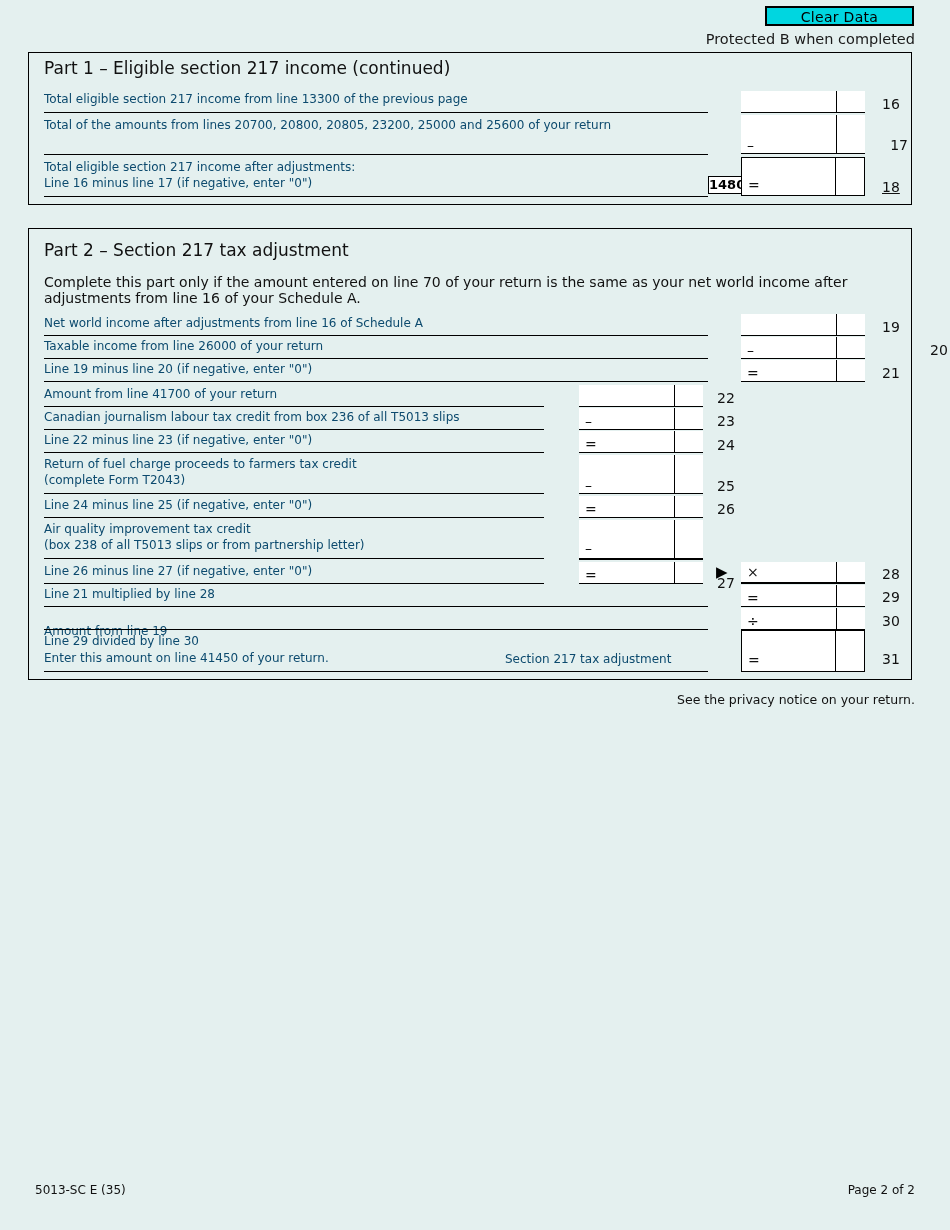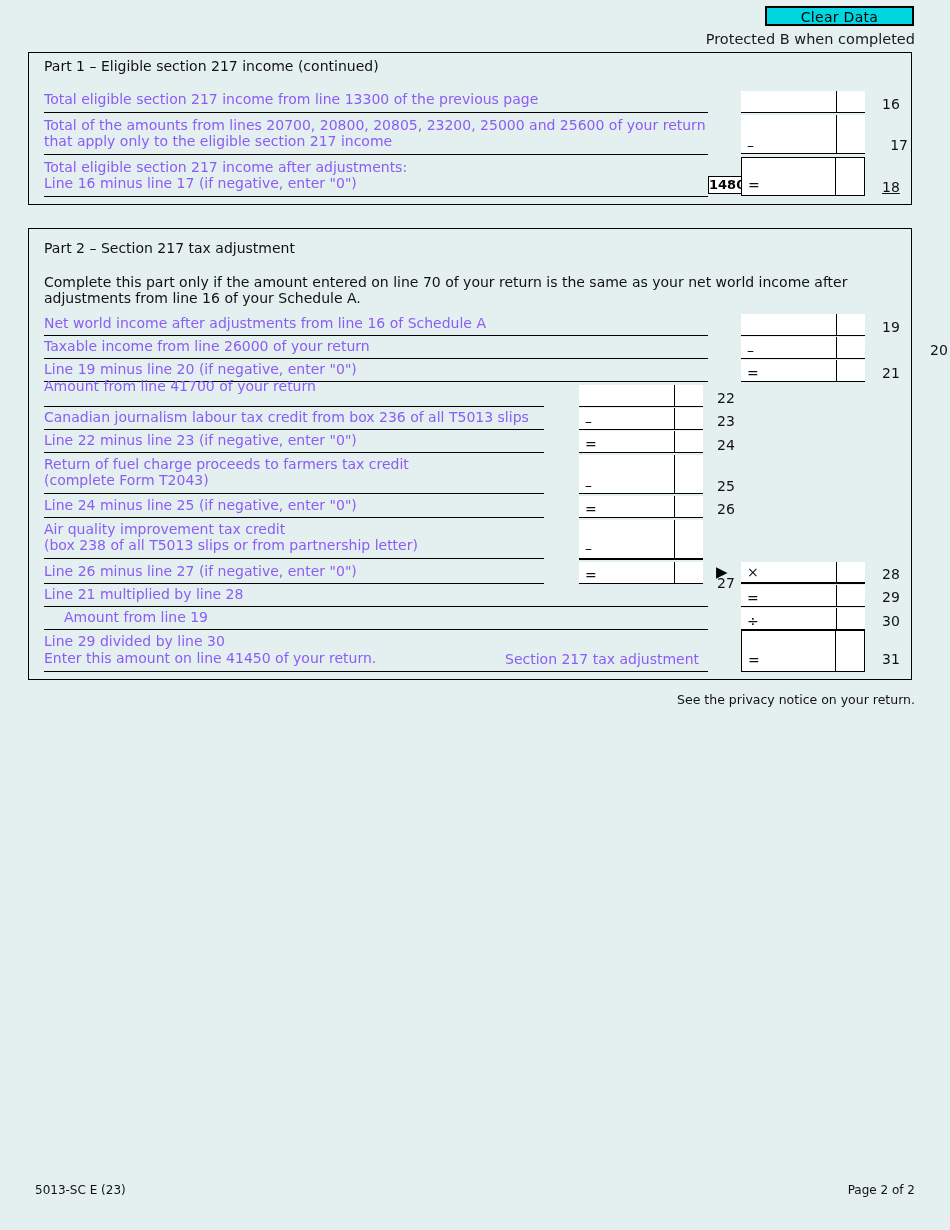--- a/index.html
+++ b/index.html
@@ -29,29 +29,29 @@
   
   .part{
     position:absolute;left:28px;width:884px;
     border:1px solid #000;box-sizing:border-box;
     background:#e4f0ef;
   }
   #part1{top:52px;height:153px;}
   #part2{top:228px;height:452px;}
 
   .part-title{
-    position:absolute;font-size:14px;color:#111;white-space:nowrap;
+    position:absolute;font-size:17px;color:#111;white-space:nowrap;
   }
   .intro{
     position:absolute;font-size:14px;line-height:16px;color:#111;
   }
 
   
   .lbl{
-    position:absolute;font-size:14px;line-height:16px;color:#8b5cf6;
+    position:absolute;font-size:12px;line-height:16px;color:#0c4a6e;
     white-space:nowrap;
   }
 
   
   .rule{position:absolute;height:1px;background:#000;}
 
   
   .amt{
     position:absolute;background:#fff;box-sizing:border-box;
     border-bottom:1px solid #000;
@@ -99,21 +99,20 @@
 
   <div class="lbl" style="left:44px;top:91px;">Total eligible section 217 income from line 13300 of the previous page</div>
   <div class="rule" style="left:44px;top:112px;width:664px;"></div>
   <div class="amt" style="left:741px;top:91px;width:124px;height:22px;">
     <span class="cents"></span>
     <span class="op"></span>
   </div>
   <div class="num" style="left:882px;top:96px;">16</div>
 
   <div class="lbl" style="left:44px;top:117px;">Total of the amounts from lines 20700, 20800, 20805, 23200, 25000 and 25600 of your return</div>
-  <div class="lbl" style="left:44px;top:133px;">that apply only to the eligible section 217 income</div>
   <div class="rule" style="left:44px;top:154px;width:664px;"></div>
   <div class="amt" style="left:741px;top:115px;width:124px;height:39px;">
     <span class="cents"></span>
     <span class="op">–</span>
   </div>
   <div class="num" style="left:882px;top:137px;text-align:right;">17</div>
 
   <div class="lbl" style="left:44px;top:159px;">Total eligible section 217 income after adjustments:</div>
   <div class="lbl" style="left:44px;top:175px;">Line 16 minus line 17 (if negative, enter "0")</div>
   <div class="rule" style="left:44px;top:196px;width:664px;"></div>
@@ -147,21 +146,21 @@
   <div class="num" style="left:930px;top:342px;">20</div>
 
   <div class="lbl" style="left:44px;top:361px;">Line 19 minus line 20 (if negative, enter "0")</div>
   <div class="rule" style="left:44px;top:381px;width:664px;"></div>
   <div class="amt" style="left:741px;top:360px;width:124px;height:22px;">
     <span class="cents"></span>
     <span class="op">=</span>
   </div>
   <div class="num" style="left:882px;top:365px;">21</div>
 
-  <div class="lbl" style="left:44px;top:378px;">Amount from line 41700 of your return</div>
+  <div class="lbl" style="left:44px;top:386px;">Amount from line 41700 of your return</div>
   <div class="rule" style="left:44px;top:406px;width:500px;"></div>
   <div class="amt" style="left:579px;top:385px;width:124px;height:22px;">
     <span class="cents"></span>
     <span class="op"></span>
   </div>
   <div class="num" style="left:717px;top:390px;">22</div>
 
   <div class="lbl" style="left:44px;top:409px;">Canadian journalism labour tax credit from box 236 of all T5013 slips</div>
   <div class="rule" style="left:44px;top:429px;width:500px;"></div>
   <div class="amt" style="left:579px;top:408px;width:124px;height:22px;">
@@ -218,35 +217,35 @@
   <div class="num" style="left:882px;top:566px;">28</div>
 
   <div class="lbl" style="left:44px;top:586px;">Line 21 multiplied by line 28</div>
   <div class="rule" style="left:44px;top:606px;width:664px;"></div>
   <div class="amt" style="left:741px;top:585px;width:124px;height:22px;">
     <span class="cents"></span>
     <span class="op">=</span>
   </div>
   <div class="num" style="left:882px;top:589px;">29</div>
 
-  <div class="lbl" style="left:44px;top:609px;margin-left:20px;">Amount from line 19</div>
+  <div class="lbl" style="left:44px;top:623px;">Amount from line 19</div>
   <div class="rule" style="left:44px;top:629px;width:664px;"></div>
   <div class="amt" style="left:741px;top:608px;width:124px;height:22px;">
     <span class="cents"></span>
     <span class="op">÷</span>
   </div>
   <div class="num" style="left:882px;top:613px;">30</div>
 
   <div class="lbl" style="left:44px;top:633px;">Line 29 divided by line 30</div>
   <div class="lbl" style="left:44px;top:650px;">Enter this amount on line 41450 of your return.</div>
   <div class="lbl" style="left:505px;top:651px;">Section 217 tax adjustment</div>
   <div class="rule" style="left:44px;top:671px;width:664px;"></div>
   <div class="amt boxed" style="left:741px;top:630px;width:124px;height:42px;">
     <span class="cents"></span>
     <span class="op" style="bottom:4px;">=</span>
   </div>
   <div class="num" style="left:882px;top:651px;">31</div>
 
   <div class="privacy">See the privacy notice on your return.</div>
-  <div class="foot-left">5013-SC E (23)</div>
+  <div class="foot-left">5013-SC E (35)</div>
   <div class="foot-right">Page 2 of 2</div>
 
 </div>
 
 </body></html>

